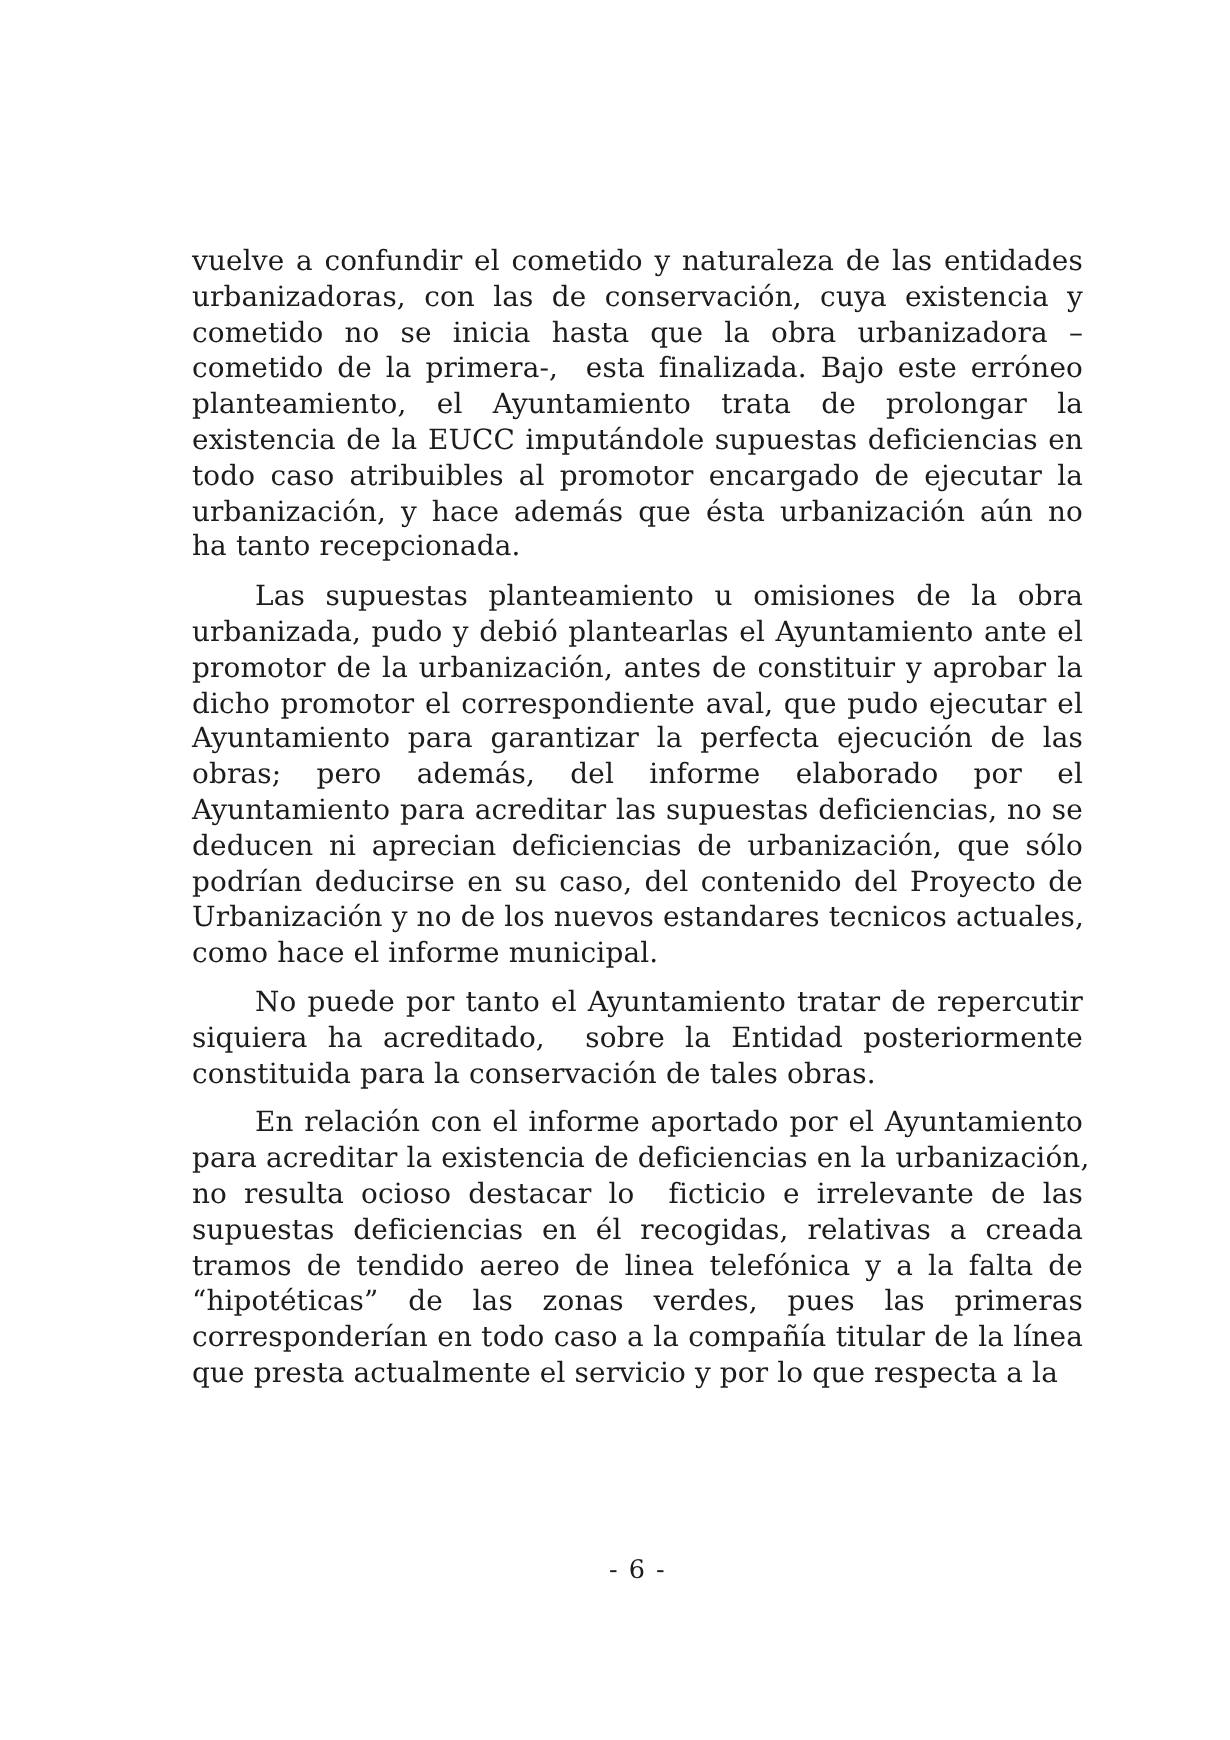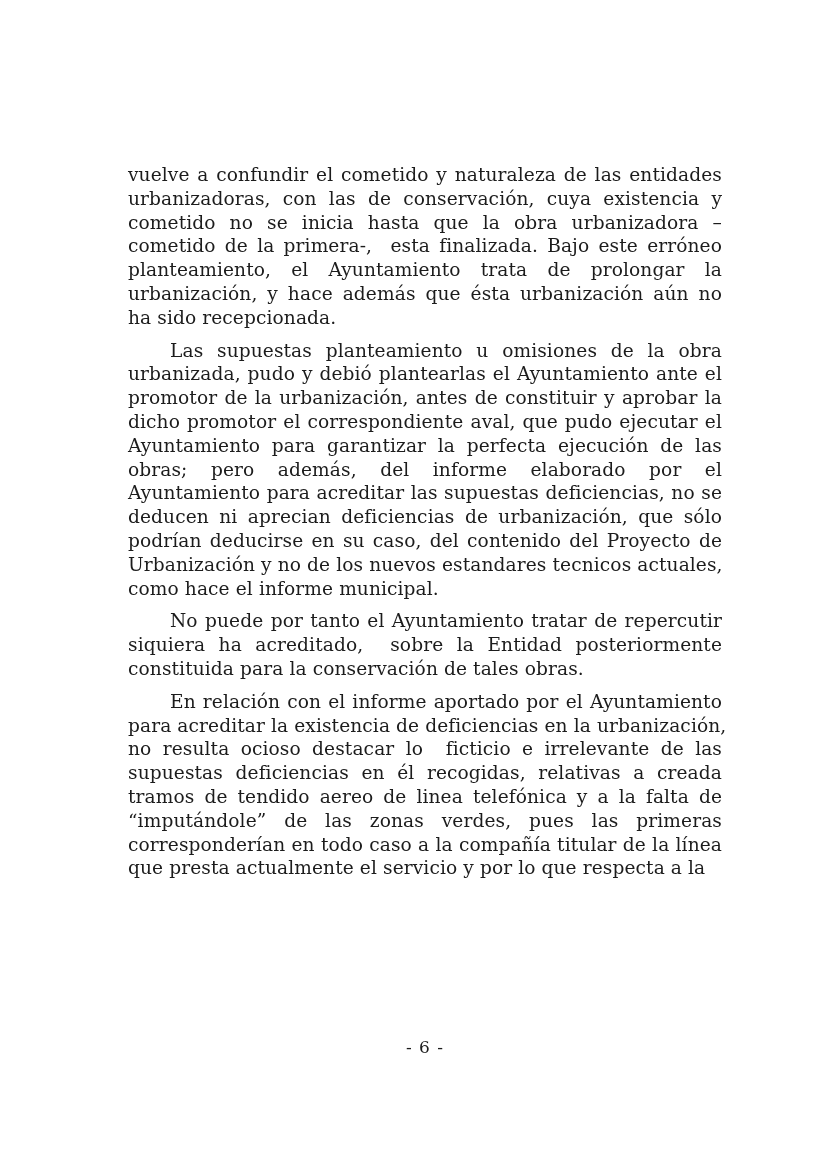--- a/index.html
+++ b/index.html
@@ -57,22 +57,24 @@
 <body>
 
 <div class="page">
   <div class="text-block" id="text-block">
       <div class="paragraph">
         <span class="text-line">vuelve a confundir el cometido y naturaleza de las entidades</span>
         <span class="text-line">urbanizadoras, con las de conservación, cuya existencia y</span>
         <span class="text-line">cometido no se inicia hasta que la obra urbanizadora –</span>
         <span class="text-line">cometido de la primera-,&nbsp; esta finalizada. Bajo este erróneo</span>
         <span class="text-line">planteamiento, el Ayuntamiento trata de prolongar la</span>
+        <span class="text-line">existencia de la EUCC imputándole supuestas deficiencias en</span>
+        <span class="text-line">todo caso atribuibles al promotor encargado de ejecutar la</span>
         <span class="text-line">urbanización, y hace además que ésta urbanización aún no</span>
-        <span class="text-line last-line">ha sido recepcionada.</span>
+        <span class="text-line last-line">ha tanto recepcionada.</span>
       </div>
       <div class="paragraph">
         <span class="text-line first-indent">Las supuestas planteamiento u omisiones de la obra</span>
         <span class="text-line">urbanizada, pudo y debió plantearlas el Ayuntamiento ante el</span>
         <span class="text-line">promotor de la urbanización, antes de constituir y aprobar la</span>
         <span class="text-line">dicho promotor el correspondiente aval, que pudo ejecutar el</span>
         <span class="text-line">Ayuntamiento para garantizar la perfecta ejecución de las</span>
         <span class="text-line">obras; pero además, del informe elaborado por el</span>
         <span class="text-line">Ayuntamiento para acreditar las supuestas deficiencias, no se</span>
         <span class="text-line">deducen ni aprecian deficiencias de urbanización, que sólo</span>
@@ -84,19 +86,19 @@
         <span class="text-line first-indent">No puede por tanto el Ayuntamiento tratar de repercutir</span>
         <span class="text-line">siquiera ha acreditado,&nbsp; sobre la Entidad posteriormente</span>
         <span class="text-line last-line">constituida para la conservación de tales obras.</span>
       </div>
       <div class="paragraph">
         <span class="text-line first-indent">En relación con el informe aportado por el Ayuntamiento</span>
         <span class="text-line">para acreditar la existencia de deficiencias en la urbanización,</span>
         <span class="text-line">no resulta ocioso destacar lo&nbsp; ficticio e irrelevante de las</span>
         <span class="text-line">supuestas deficiencias en él recogidas, relativas a creada</span>
         <span class="text-line">tramos de tendido aereo de linea telefónica y a la falta de</span>
-        <span class="text-line">“imputándole” de las zonas verdes, pues las primeras</span>
+        <span class="text-line">“hipotéticas” de las zonas verdes, pues las primeras</span>
         <span class="text-line">corresponderían en todo caso a la compañía titular de la línea</span>
         <span class="text-line last-line">que presta actualmente el servicio y por lo que respecta a la</span>
       </div>
     </div>
   <div class="page-number">- 6 -</div>
 </div>
 
 </body></html>

